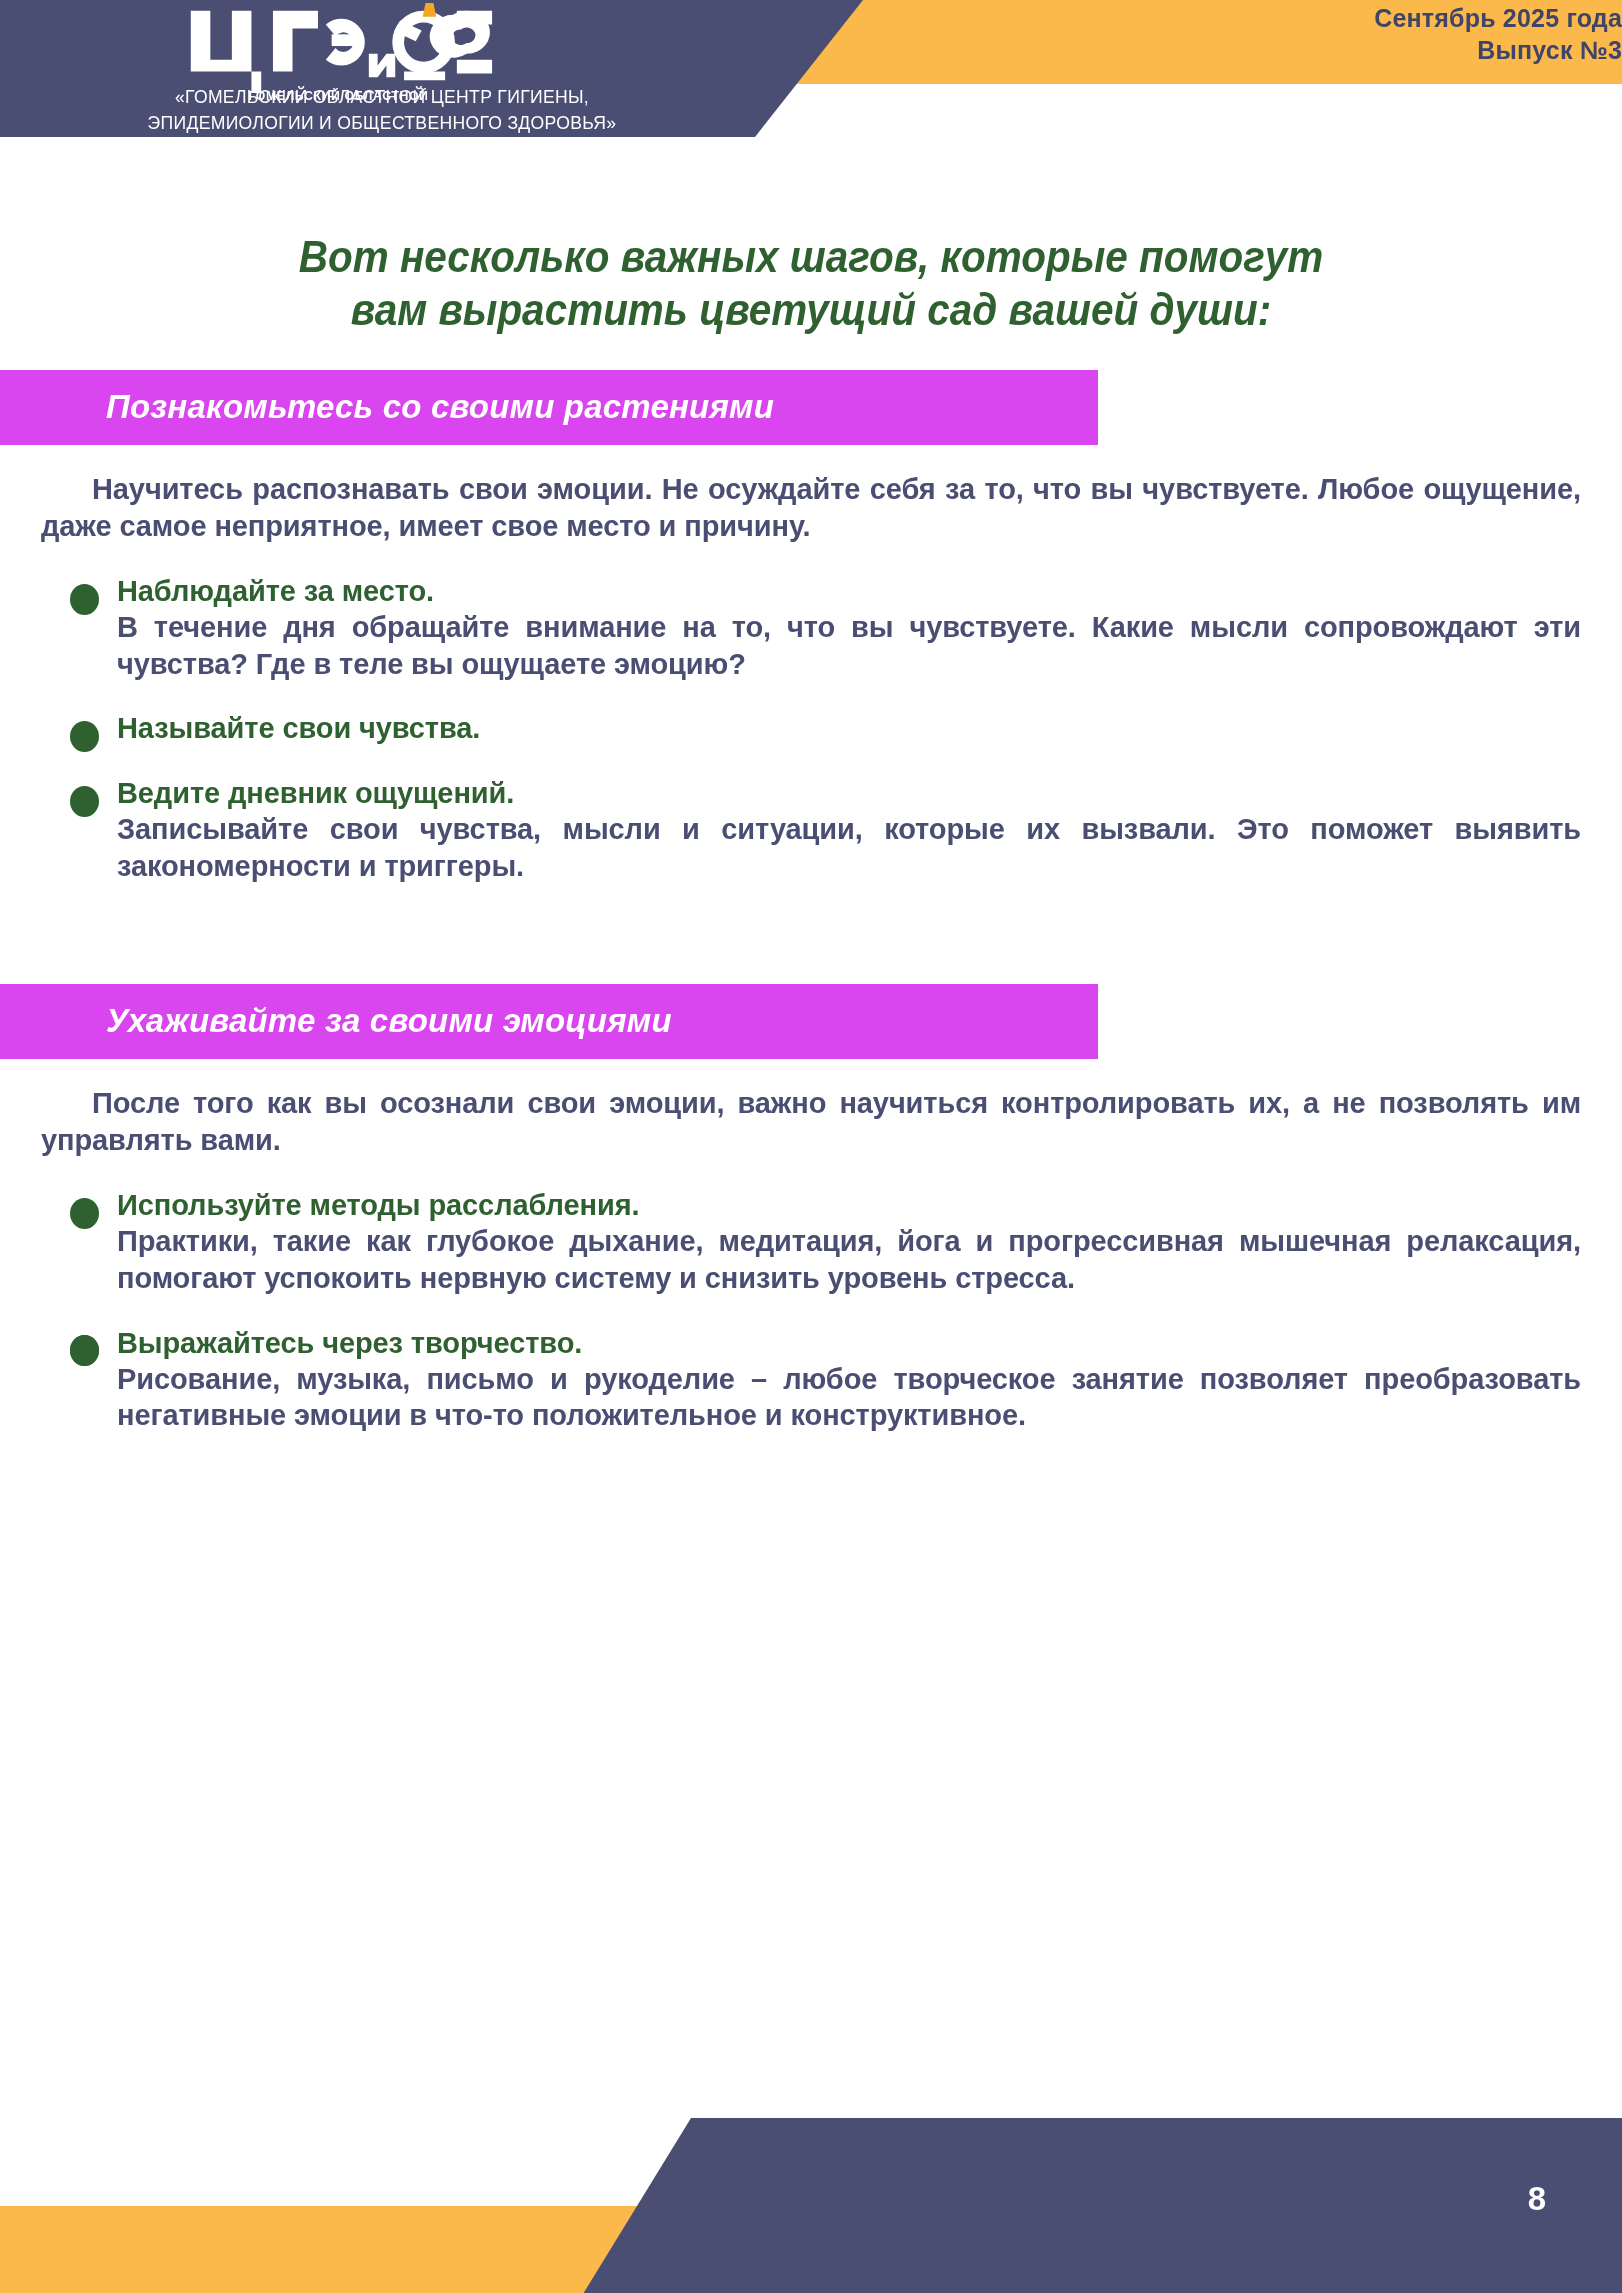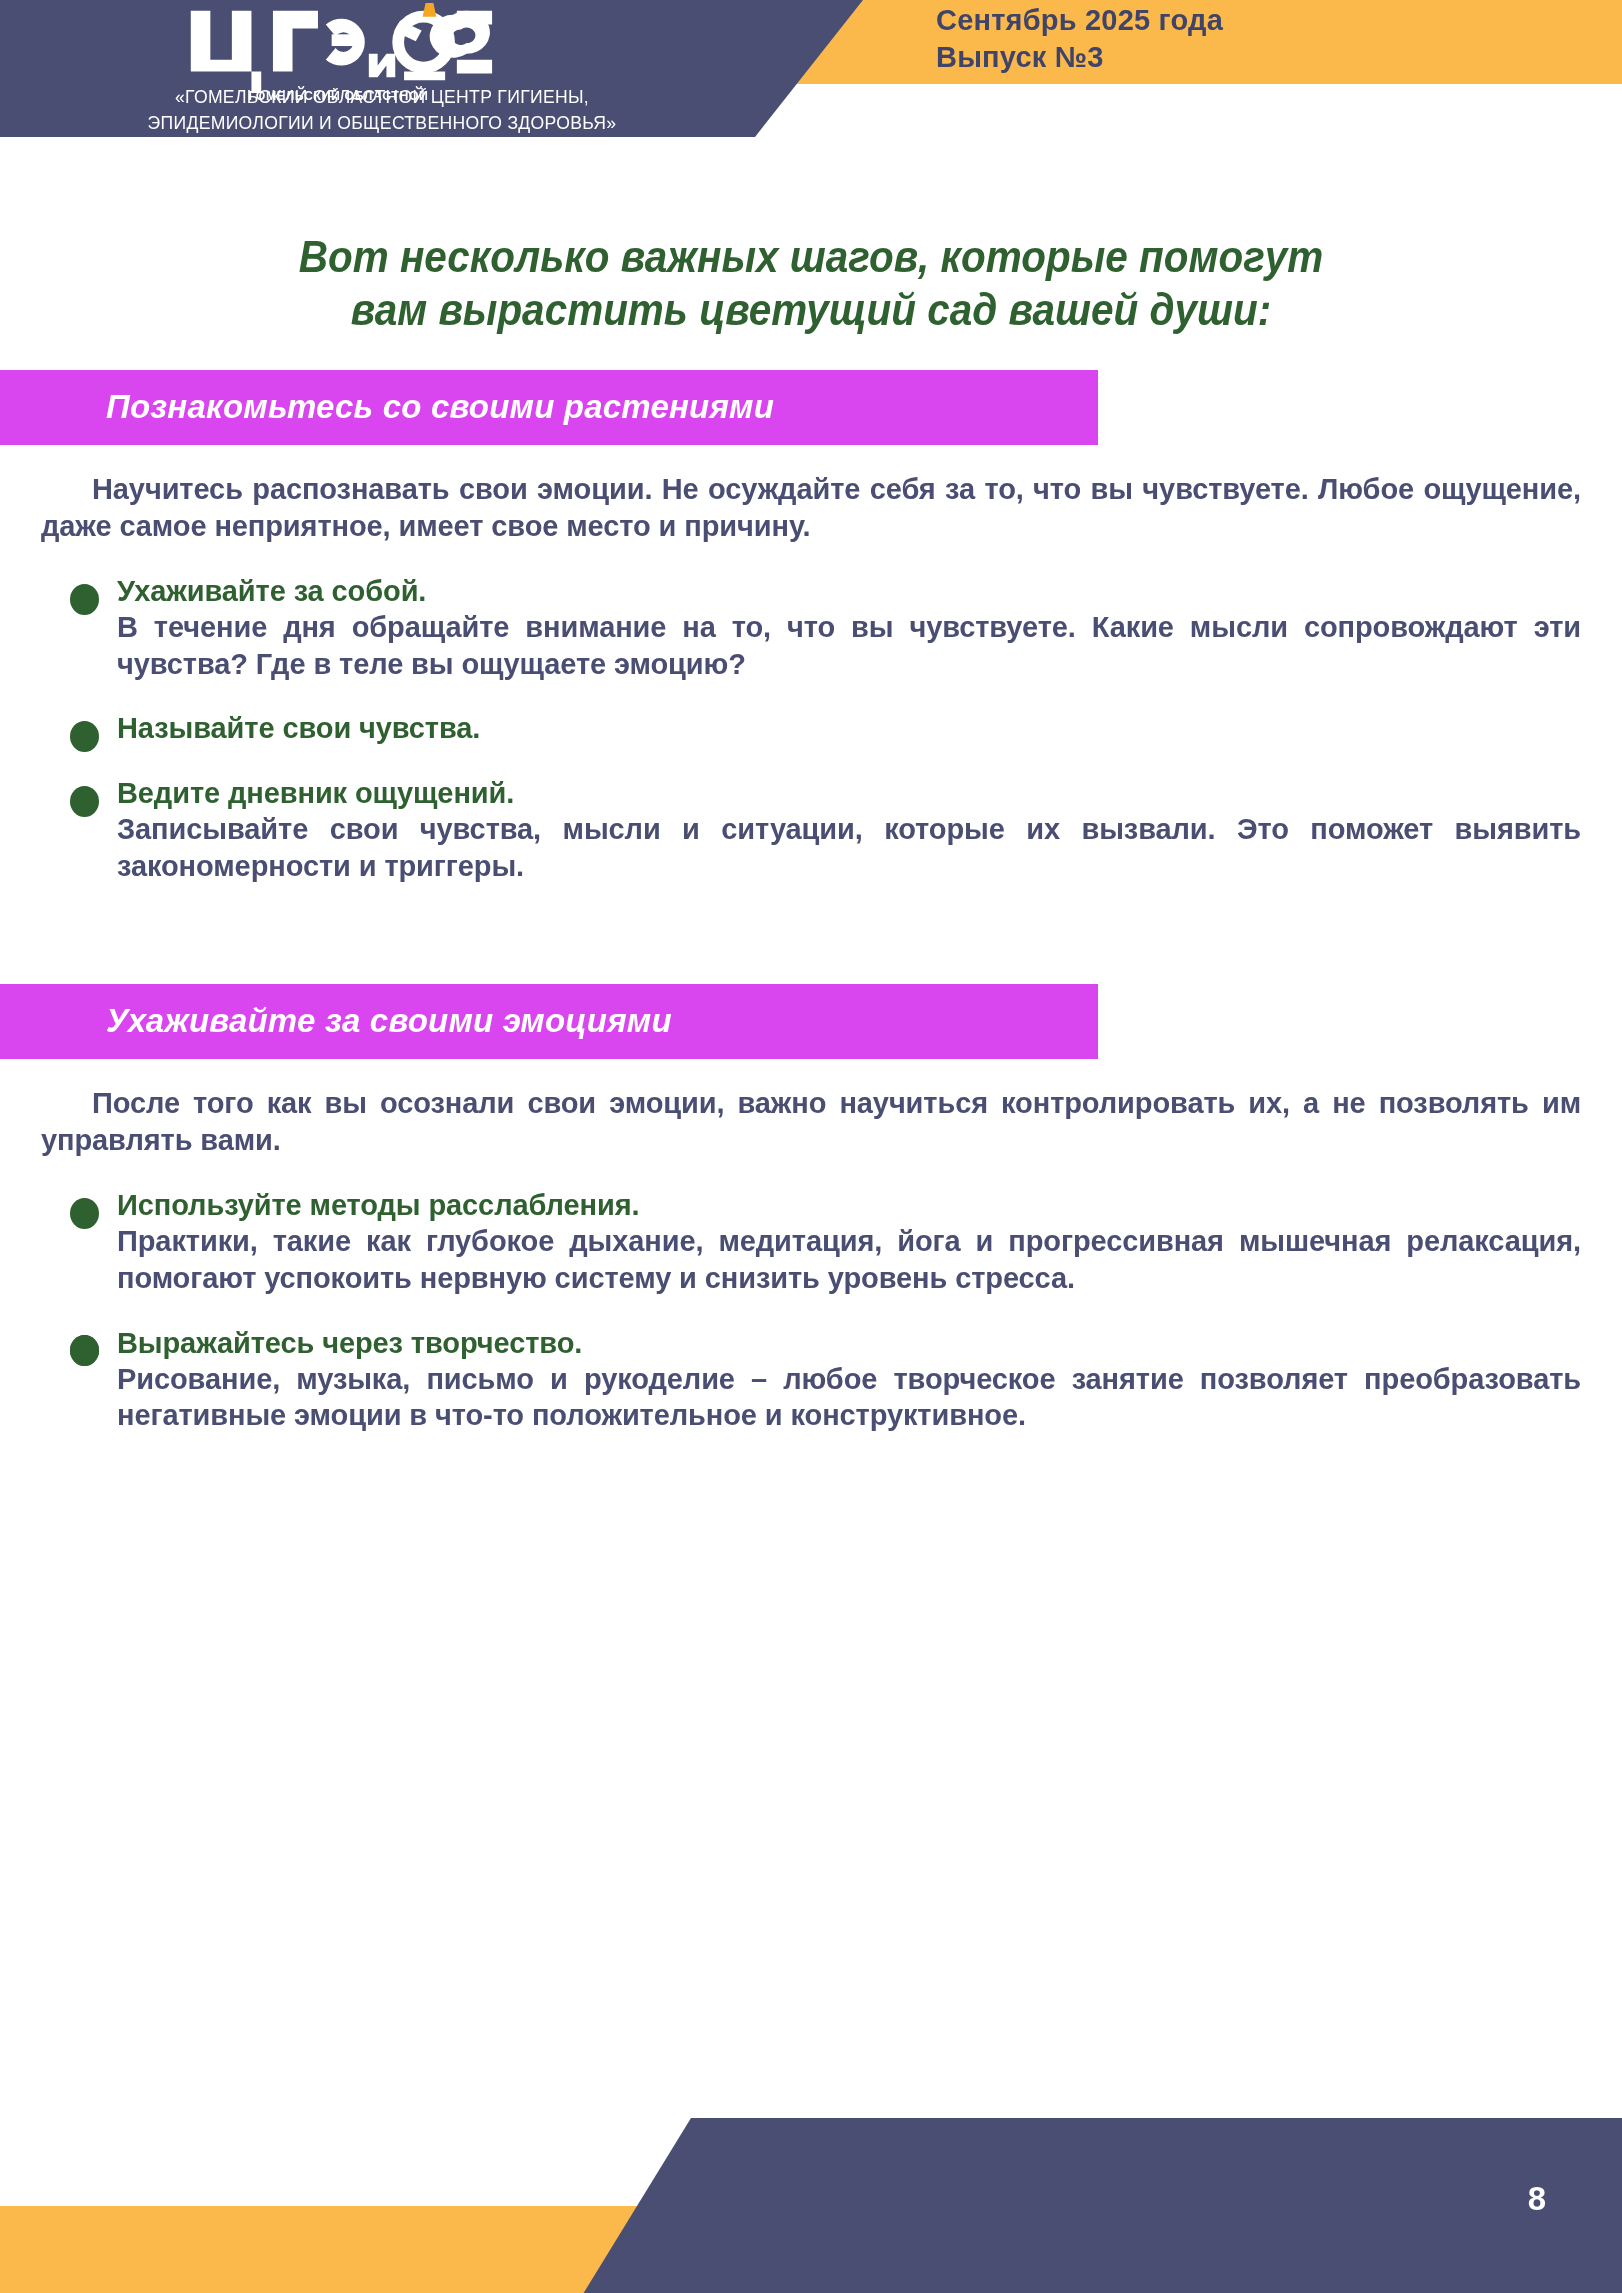--- a/index.html
+++ b/index.html
@@ -38,23 +38,23 @@
     left: 0; top: 0;
     width: 863px;
     height: 137px;
     background: #4a4e73;
     clip-path: polygon(0 0, 863px 0, 755px 137px, 0 137px);
   }
   .hdr-issue {
     position: absolute;
     right: 0; top: 2px;
     width: 686px;
-    text-align: left;
+    text-align: right;
     color: #3f4468;
-    font-size: 29px;
+    font-size: 25px;
     font-weight: bold;
     line-height: 1.28;
     letter-spacing: 0.2px;
   }
 
   
   .logo-wrap {
     position: absolute;
     left: 167px; top: 3px;
     width: 343px;
@@ -247,21 +247,21 @@
 
   <div id="content">
 
     <div class="section">
       <div class="section-header">Познакомьтесь со своими растениями</div>
       <div class="section-body">
         <p class="intro">Научитесь распознавать свои эмоции. Не осуждайте себя за то, что вы чувствуете. Любое ощущение, даже самое неприятное, имеет свое место и причину.</p>
         <ul class="bullets">
           <li class="bullet">
             <span class="bullet-dot"></span>
-            <span class="bullet-title">Ухаживайте за собой.</span>
+            <span class="bullet-title">Наблюдайте за место.</span>
             <span class="bullet-text">В течение дня обращайте внимание на то, что вы чувствуете. Какие мысли сопровождают эти чувства? Где в теле вы ощущаете эмоцию?</span>
           </li>
           <li class="bullet">
             <span class="bullet-dot"></span>
             <span class="bullet-title">Называйте свои чувства.</span>
           </li>
           <li class="bullet">
             <span class="bullet-dot"></span>
             <span class="bullet-title">Ведите дневник ощущений.</span>
             <span class="bullet-text">Записывайте свои чувства, мысли и ситуации, которые их вызвали. Это поможет выявить закономерности и триггеры.</span>

